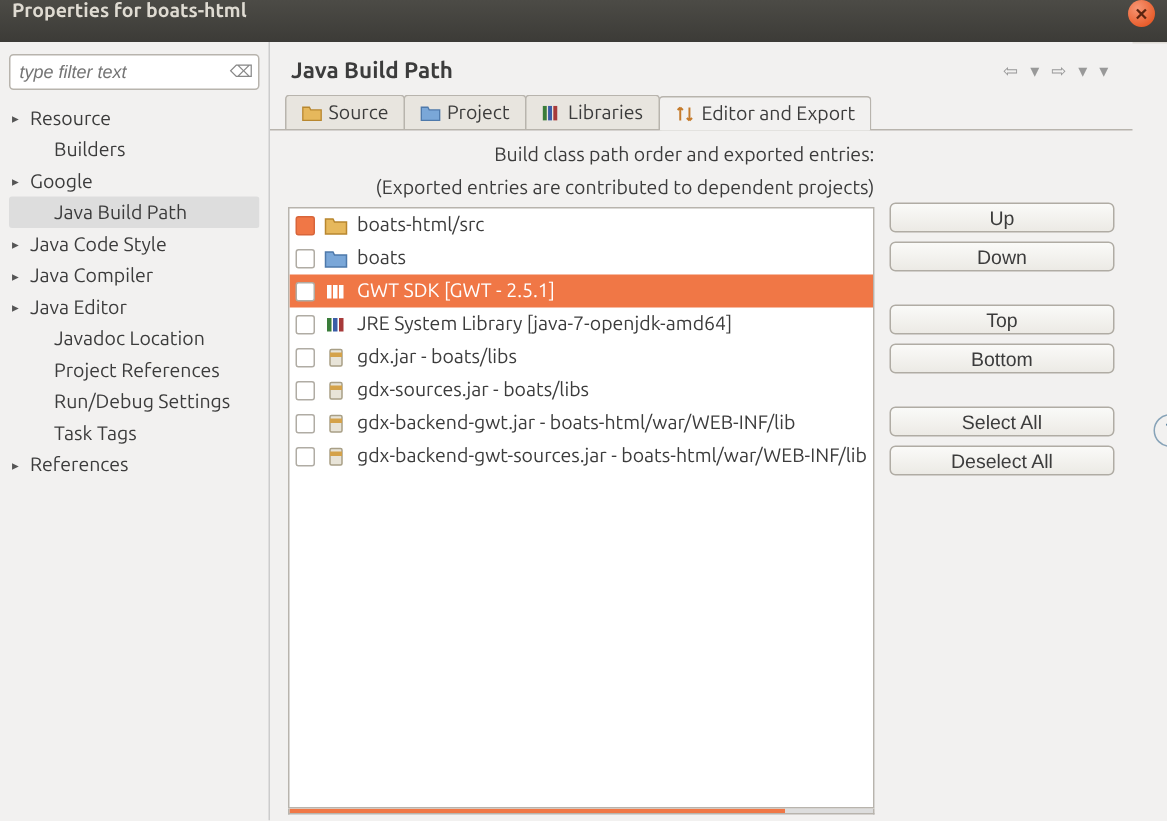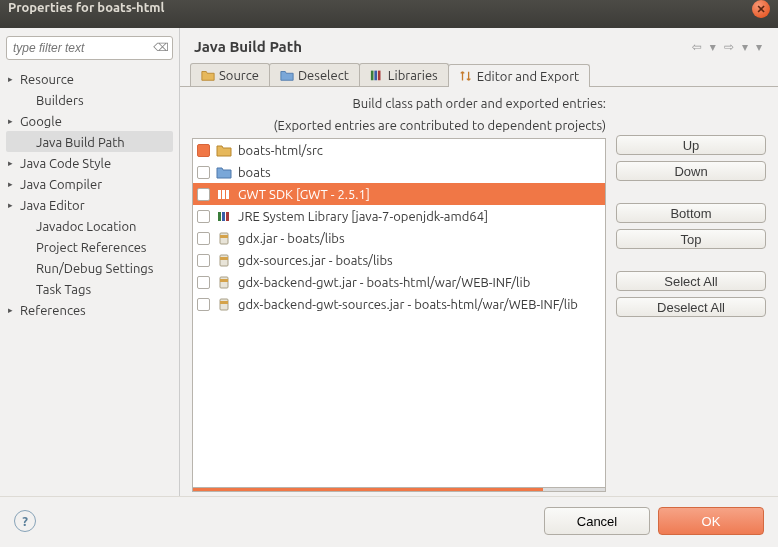--- a/index.html
+++ b/index.html
@@ -25,21 +25,21 @@
   width: 18px; height: 18px;
   background: radial-gradient(circle at 35% 30%, #f79674, #e24912);
   border-radius: 50%;
   display: flex; align-items: center; justify-content: center;
   font-size: 11px; color: #5a2410;
   cursor: pointer;
 }
 .body {
   display: flex;
   height: calc(100% - 28px);
-  flex-direction: column;
+  flex-direction: row;
 }
 .main-area { display: flex; flex: 1; min-height: 0; }
 .sidebar {
   width: 180px;
   border-right: 1px solid #ccc;
   padding: 8px 6px;
   display: flex;
   flex-direction: column;
 }
 .filter-wrap {
@@ -296,21 +296,21 @@
               </svg>
             </span>
             <span>Source</span>
           </div>
           <div class="tab">
             <span class="ticon">
               <svg viewBox="0 0 16 14">
                 <path fill="#7aa7d8" stroke="#4e79ab" d="M1 3h5l1 2h8v8H1z"></path>
               </svg>
             </span>
-            <span>Deselect</span>
+            <span>Project</span>
           </div>
           <div class="tab">
             <span class="ticon">
               <svg viewBox="0 0 16 14">
                 <rect x="1" y="2" width="3" height="11" fill="#3a7d3a"></rect>
                 <rect x="5" y="2" width="3" height="11" fill="#3a5da7"></rect>
                 <rect x="9" y="2" width="3" height="11" fill="#a73a3a"></rect>
               </svg>
             </span>
             <span>Libraries</span>
@@ -410,22 +410,22 @@
                 </span>
                 <span>gdx-backend-gwt-sources.jar - boats-html/war/WEB-INF/lib</span>
               </div>
             </div>
           <div class="scroll-indicator"></div>
         </div>
         <div class="pane-right">
           <button class="btn">Up</button>
           <button class="btn">Down</button>
           <div class="gap"></div>
+          <button class="btn">Top</button>
           <button class="btn">Bottom</button>
-          <button class="btn">Top</button>
           <div class="gap"></div>
           <button class="btn">Select All</button>
           <button class="btn">Deselect All</button>
         </div>
       </div>
     </div>
   </div>
 
   <div class="footer">
     <div class="help">?</div>

